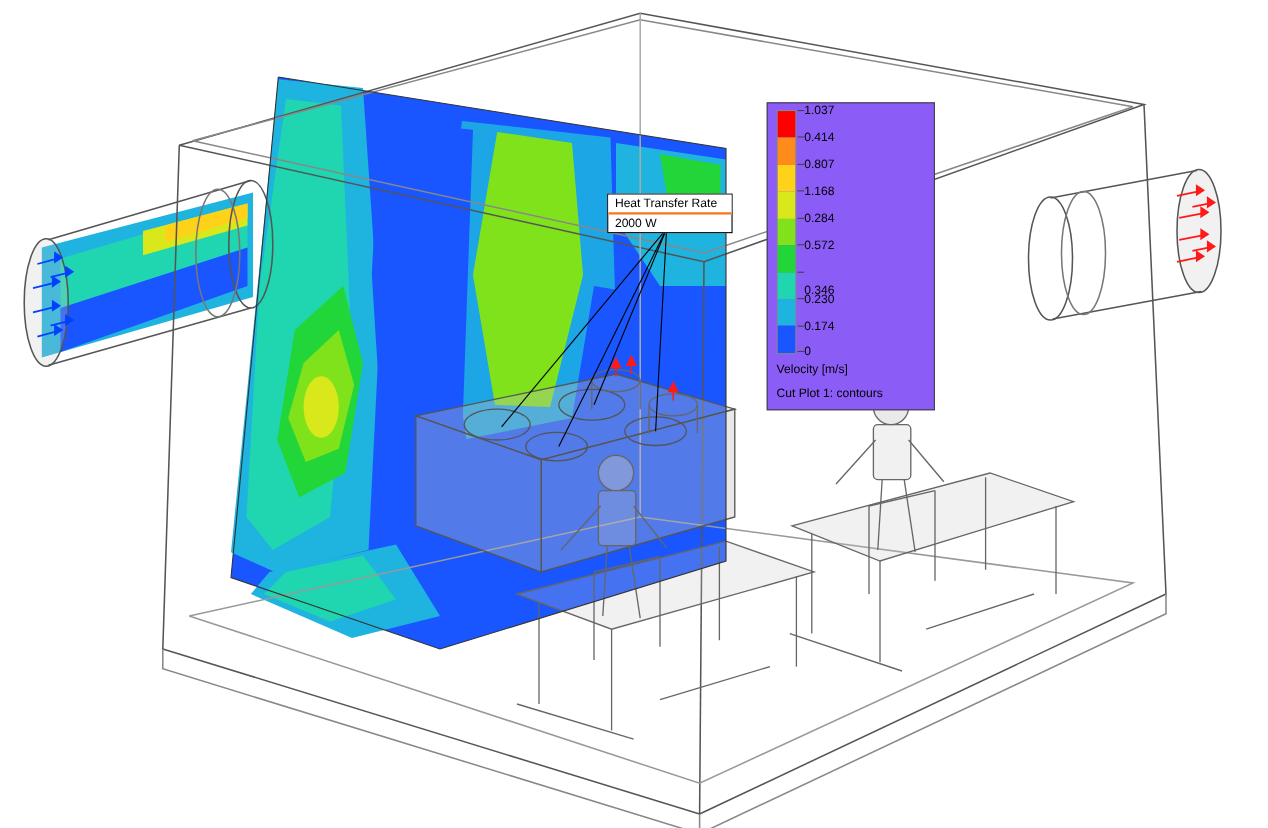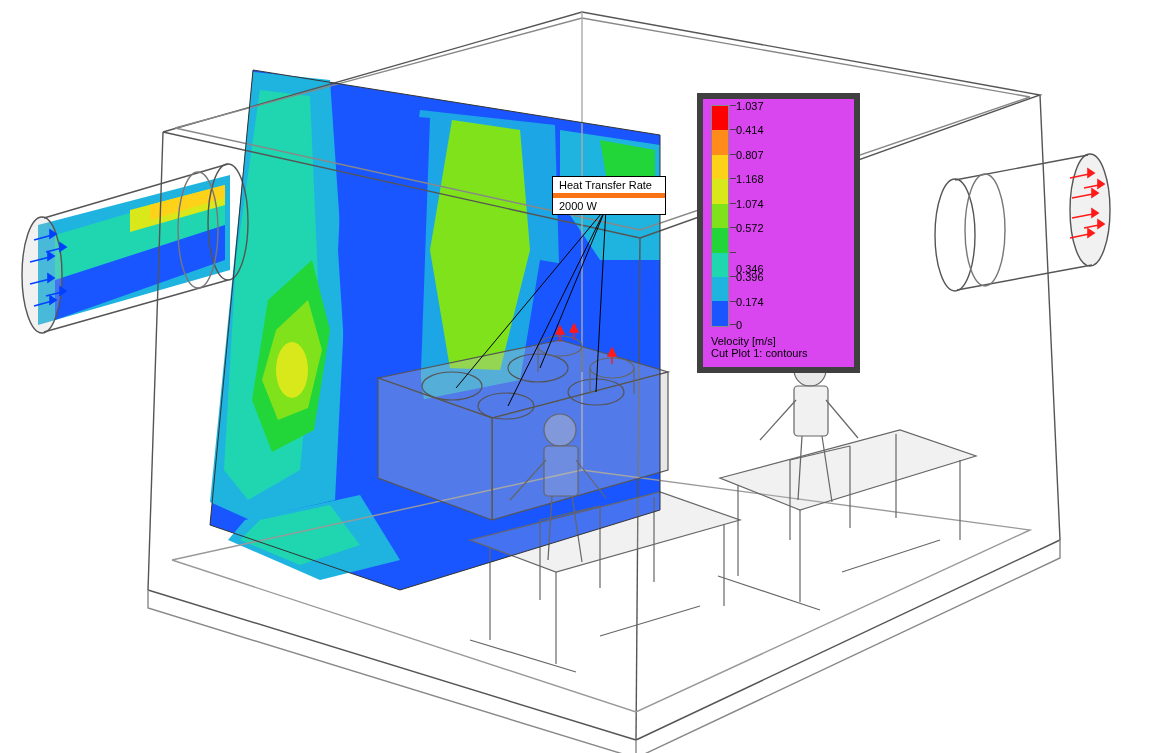--- a/index.html
+++ b/index.html
@@ -1,29 +1,29 @@
 <!DOCTYPE html>
 <html><head>
 <meta charset="utf-8">
 <style>
 body { margin:0; padding:0; width:1153px; height:753px; background:#ffffff; font-family:Arial,Helvetica,sans-serif; font-size:11px; color:#000; position:relative; overflow:hidden; }
 svg { display:block; }
 
 .callout { position:absolute; background:#fff; border:1px solid #000; font-size:11px; z-index:20; }
-.callout .hdr { border-bottom:5px solid #f97316; padding:2px 6px; background:#fff; }
+.callout .hdr { border-bottom:2px solid #f97316; padding:2px 6px; background:#fff; }
 .callout .val { padding:2px 6px; }
 
-.legend { position:absolute; background:#d946ef; border:6px solid #404040; padding:6px 8px 8px 8px; z-index:30; font-size:11px; }
+.legend { position:absolute; background:#8b5cf6; border:1px solid #404040; padding:6px 8px 8px 8px; z-index:30; font-size:11px; }
 .legend-bar { width:16px; height:220px; display:inline-block; vertical-align:top; border:1px solid #888; position:relative; }
 .legend-bar div { position:absolute; left:0; right:0; }
 .legend-ticks { display:inline-block; vertical-align:top; height:220px; position:relative; margin-left:4px; width:54px; }
 .legend-ticks span { position:absolute; left:0; white-space:nowrap; }
 .tick-line { position:absolute; left:-6px; width:6px; height:1px; background:#444; }
 .legend-title { margin-top:8px; }
-.legend-sub   { }
+.legend-sub   { margin-top:10px; }
 </style>
 </head>
 <body>
 
 <svg width="1153" height="753" viewBox="0 0 1153 753">
 
   <g>
 
     <polygon points="253,70 660,135 660,510 400,590 210,525 253,70" fill="#1a56ff"></polygon>
 
@@ -269,23 +269,23 @@
       <div style="top:55.5%;height:11.1%; background:#22d63a"></div>
       <div style="top:66.6%;height:11.1%; background:#1fd6b0"></div>
       <div style="top:77.7%;height:11.1%; background:#1fb4e0"></div>
       <div style="top:88.8%;height:11.2%; background:#1a56ff"></div>
     </div>
     <div class="legend-ticks">
       <span style="top:-5px">1.037</span><div class="tick-line" style="top:0px"></div>
       <span style="top:19px">0.414</span><div class="tick-line" style="top:24px"></div>
       <span style="top:44px">0.807</span><div class="tick-line" style="top:49px"></div>
       <span style="top:68px">1.168</span><div class="tick-line" style="top:73px"></div>
-      <span style="top:93px">1.074</span><div class="tick-line" style="top:98px"></div>
+      <span style="top:93px">0.284</span><div class="tick-line" style="top:98px"></div>
       <span style="top:117px">0.572</span><div class="tick-line" style="top:122px"></div>
       <span style="top:158px">0.346</span><div class="tick-line" style="top:147px"></div>
-      <span style="top:166px">0.396</span><div class="tick-line" style="top:171px"></div>
+      <span style="top:166px">0.230</span><div class="tick-line" style="top:171px"></div>
       <span style="top:191px">0.174</span><div class="tick-line" style="top:196px"></div>
       <span style="top:214px">0</span><div class="tick-line" style="top:219px"></div>
     </div>
   </div>
   <div class="legend-title">Velocity [m/s]</div>
   <div class="legend-sub">Cut Plot 1: contours</div>
 </div>
 
 </body></html>

